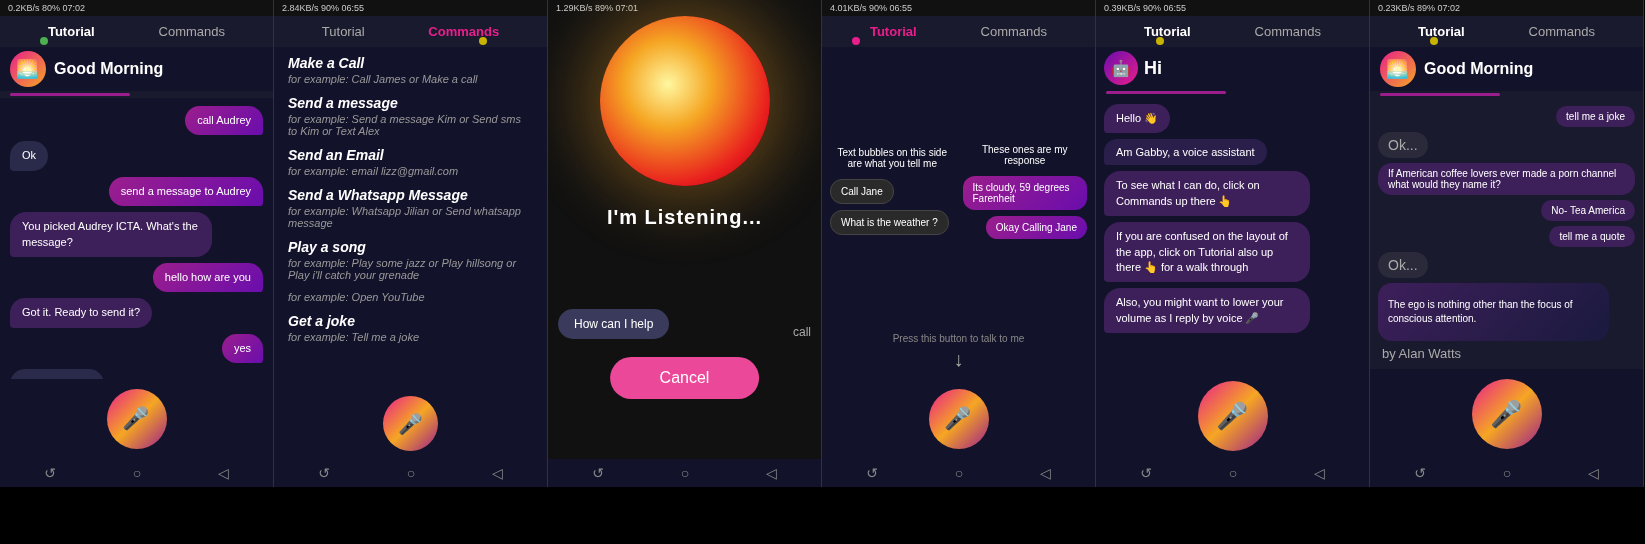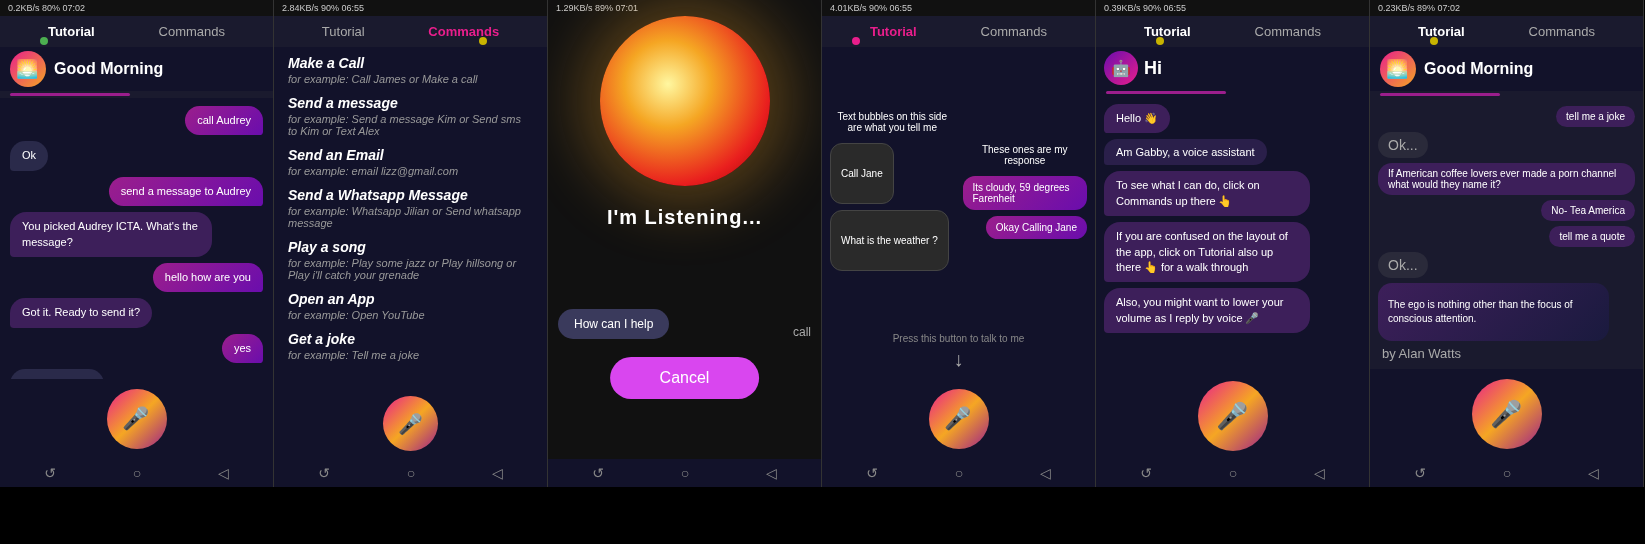--- a/index.html
+++ b/index.html
@@ -247,37 +247,37 @@
       bottom: 120px;
     }
     .call-btn-listening {
       color: #aaa;
       font-size: 12px;
       position: absolute;
       right: 10px;
       bottom: 120px;
     }
     .cancel-btn {
-      background: #d946ef;
+      background: #ec4899;
       color: #fff;
       border: none;
       border-radius: 25px;
       padding: 12px 50px;
       font-size: 16px;
       cursor: pointer;
       position: absolute;
       bottom: 60px;
       left: 50%;
       transform: translateX(-50%);
     }
     .annotation-box {
       background: #2a2a2a;
       border: 1px solid #444;
       border-radius: 12px;
-      padding: 24px 10px;
+      padding: 6px 10px;
       color: #fff;
       font-size: 10px;
       cursor: pointer;
     }
 
     
     .hi-screen {
       flex: 1;
       background: #12122a;
       display: flex;
@@ -412,21 +412,20 @@
     </div>
     <div class="command-item">
       <div class="command-title">Send a Whatsapp Message</div>
       <div class="command-example">for example: Whatsapp Jilian or Send whatsapp message</div>
     </div>
     <div class="command-item">
       <div class="command-title">Play a song</div>
       <div class="command-example">for example: Play some jazz or Play hillsong or Play i'll catch your grenade</div>
     </div>
     <div class="command-item">
-      <div class="command-title">Open an App</div>
       <div class="command-example">for example: Open YouTube</div>
     </div>
     <div class="command-item">
       <div class="command-title">Get a joke</div>
       <div class="command-example">for example: Tell me a joke</div>
     </div>
   </div>
   <div class="mic-btn-area2">
     <div class="mic-btn2">🎤</div>
   </div>

